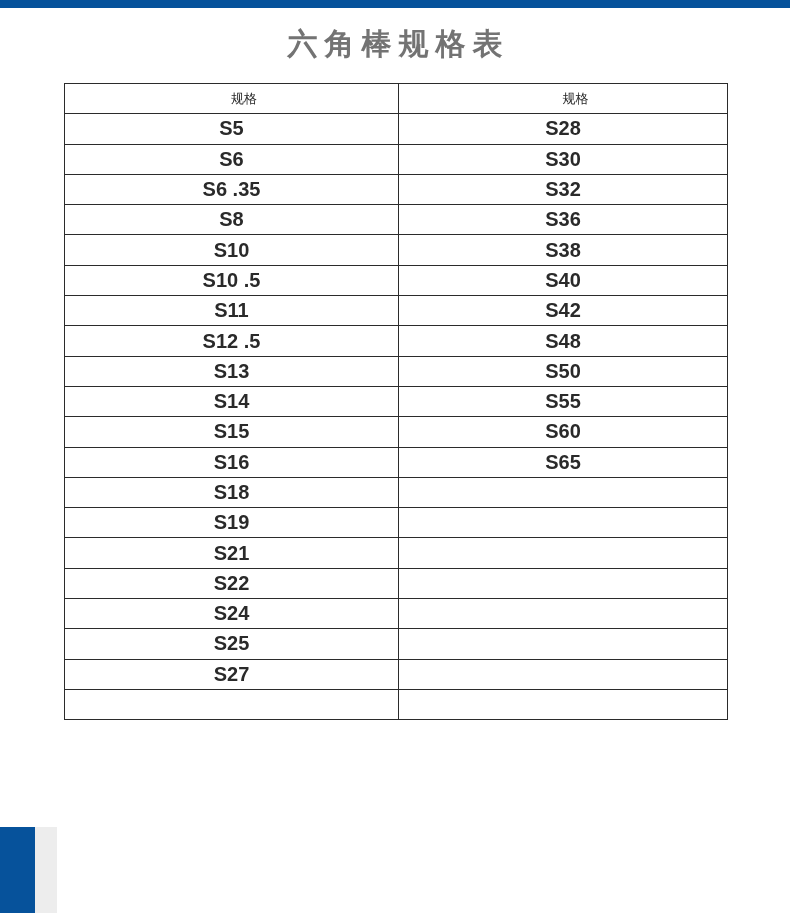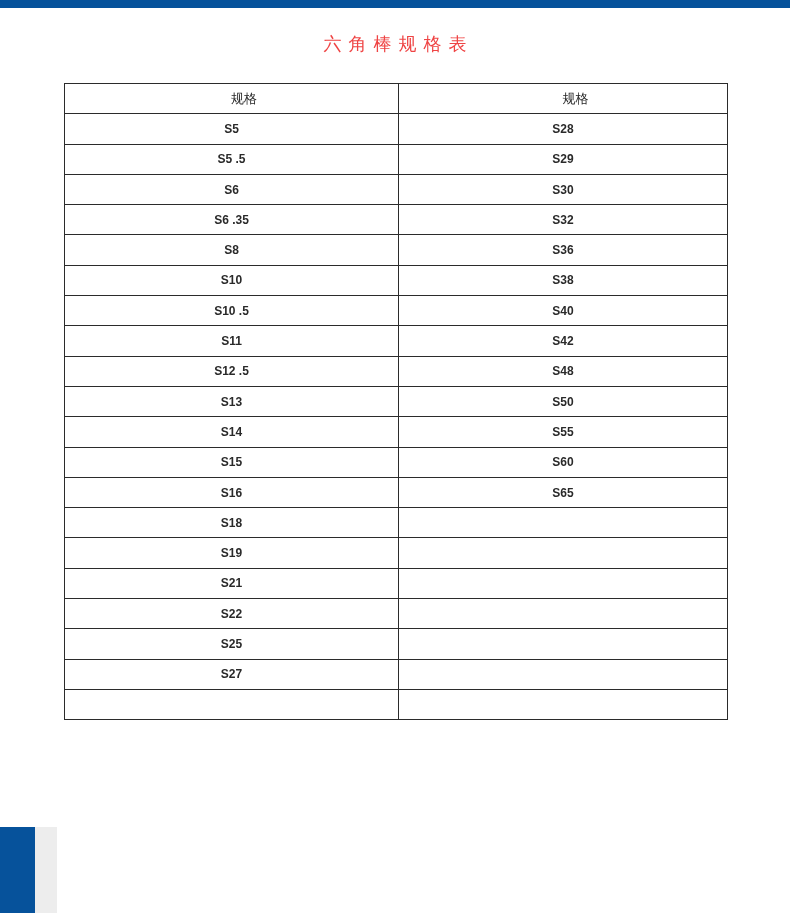--- a/index.html
+++ b/index.html
@@ -26,23 +26,23 @@
     background: #06529b;
   }
 
   
   #page-title {
     position: absolute;
     left: 0;
     top: 27px;
     width: 790px;
     text-align: center;
-    font-size: 18px;
-    font-weight: normal;
-    color: #ef4444;
+    font-size: 30px;
+    font-weight: bold;
+    color: #737373;
     letter-spacing: 7px;
     text-indent: 7px;
     line-height: 34px;
     white-space: nowrap;
   }
 
   
   #corner-mark {
     position: absolute;
     left: 0;
@@ -86,21 +86,21 @@
     vertical-align: middle;
     color: #2a2a2a;
     box-sizing: border-box;
   }
   table.spec-table th {
     font-size: 13px;
     font-weight: normal;
     padding-left: 29px;
   }
   table.spec-table td {
-    font-size: 12px;
+    font-size: 20px;
     font-weight: bold;
     margin-top: 18px;
   }
   table.spec-table td.empty-cell {
     font-weight: normal;
   }
 </style>
 </head>
 <body>
 
@@ -119,24 +119,20 @@
         <th>规格</th>
         <th>规格</th>
       </tr>
     </thead>
     <tbody id="spec-table-body">
         <tr>
           <td>S5</td>
           <td>S28</td>
         </tr>
         <tr>
-          <td>S5 .5</td>
-          <td>S29</td>
-        </tr>
-        <tr>
           <td>S6</td>
           <td>S30</td>
         </tr>
         <tr>
           <td>S6 .35</td>
           <td>S32</td>
         </tr>
         <tr>
           <td>S8</td>
           <td>S36</td>
@@ -180,20 +176,24 @@
         <tr>
           <td>S19</td>
           <td class="empty-cell"></td>
         </tr>
         <tr>
           <td>S21</td>
           <td class="empty-cell"></td>
         </tr>
         <tr>
           <td>S22</td>
+          <td class="empty-cell"></td>
+        </tr>
+        <tr>
+          <td>S24</td>
           <td class="empty-cell"></td>
         </tr>
         <tr>
           <td>S25</td>
           <td class="empty-cell"></td>
         </tr>
         <tr>
           <td>S27</td>
           <td class="empty-cell"></td>
         </tr>

